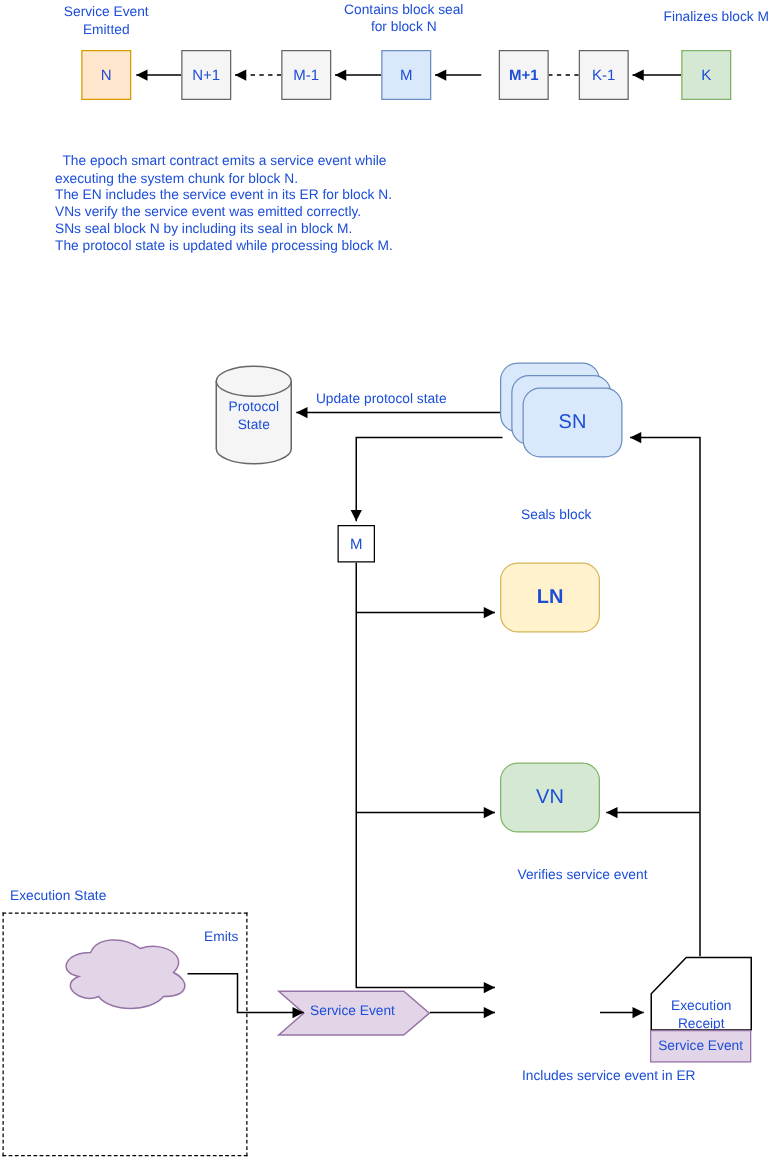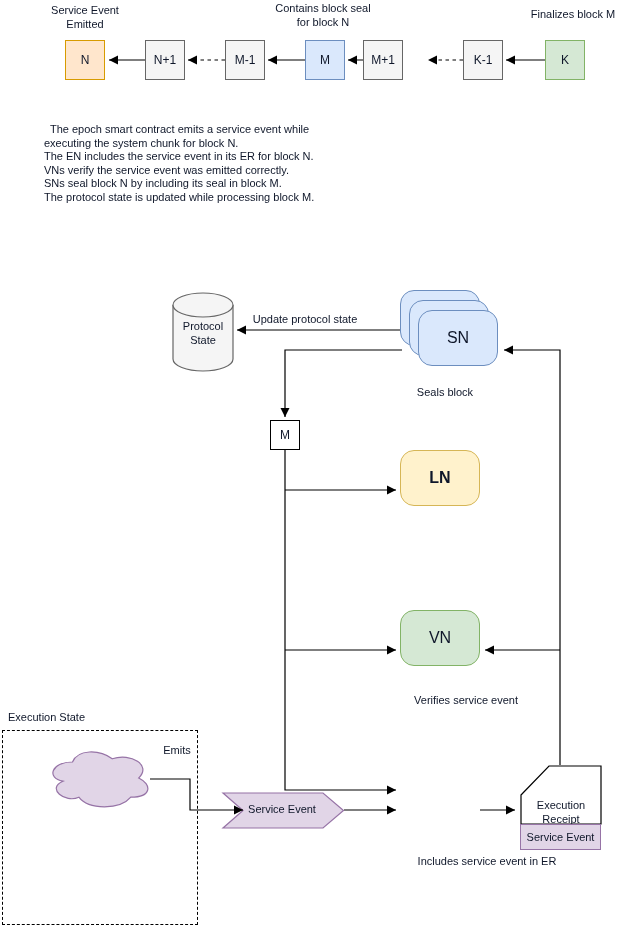--- a/index.html
+++ b/index.html
@@ -1,18 +1,18 @@
 <!DOCTYPE html>
 <html style="--orange_fill: #ffe6cc; --orange_stroke: #d79b00; --gray_fill: #f5f5f5; --gray_stroke: #666666; --blue_fill: #dae8fc; --blue_stroke: #6c8ebf; --green_fill: #d5e8d4; --green_stroke: #82b366; --yellow_fill: #fff2cc; --yellow_stroke: #d6b656; --red_fill: #f8cecc; --red_stroke: #b85450; --purple_fill: #e1d5e7; --purple_stroke: #9673a6; --line: #000000;"><head>
 <meta charset="utf-8">
 <style>
   html,body { margin:0; padding:0; background:#fff; }
   .canvas {
     position:relative; width:626px; height:931px; background:#ffffff;
-    font-family:"Liberation Sans", sans-serif; color:#0f172a; overflow:hidden;
+    font-family:"Liberation Sans", sans-serif; color:#1d4ed8; overflow:hidden;
   }
   svg.connectors, svg.connectors-top { position:absolute; left:0; top:0; pointer-events:none; }
   svg.connectors { z-index:1; }
   .shape-layer { position:absolute; left:0; top:0; width:100%; height:100%; z-index:2; }
   svg.connectors-top { z-index:3; }
   .connectors path.wire { stroke:var(--line,#000); stroke-width:1.2; fill:none; }
   .connectors-top path.wire { stroke:var(--line,#000); stroke-width:1.2; fill:none; }
   path.dashed { stroke-dasharray:3.5,3.5; }
 
   .lbl { position:absolute; font-size:11px; line-height:13.5px; white-space:pre; }
@@ -91,21 +91,21 @@
       </div>
     <div class="block f-gray" style="left:145px; top:40px;">
         <span>N+1</span>
       </div>
     <div class="block f-gray" style="left:225px; top:40px;">
         <span>M-1</span>
       </div>
     <div class="block f-blue" style="left:305px; top:40px;">
         <span>M</span>
       </div>
-    <div class="block f-gray" style="left:363px; top:40px;">
+    <div class="block f-gray" style="left:399px; top:40px;font-weight:bold;">
         <span>M+1</span>
       </div>
     <div class="block f-gray" style="left:463px; top:40px;">
         <span>K-1</span>
       </div>
     <div class="block f-green" style="left:545px; top:40px;">
         <span>K</span>
       </div>
 
     <div class="lbl" style="left:44px; top:123px;">  The epoch smart contract emits a service event while
@@ -122,21 +122,21 @@
     <div class="lbl center" style="left:163px; top:320px; width:80px;">Protocol
 State</div>
 
     <div class="lbl center" style="left:243px; top:313px; width:124px;">Update protocol state</div>
 
     <div class="node f-blue" style="left:400px; top:290px;"></div>
     <div class="node f-blue" style="left:409px; top:300px;"></div>
     <div class="node f-blue" style="left:418px; top:310px;">
       <span>SN</span>
     </div>
-    <div class="lbl center" style="left:385px; top:386px; width:120px;">Seals block</div>
+    <div class="lbl center" style="left:385px; top:406px; width:120px;">Seals block</div>
 
 
     <div class="block f-white" style="left:270px; top:420px; width:30px; height:30px;">
       <span>M</span>
     </div>
 
     <div class="node f-yellow" style="left:400px; top:450px;">
       <span>LN</span>
     </div>
 

